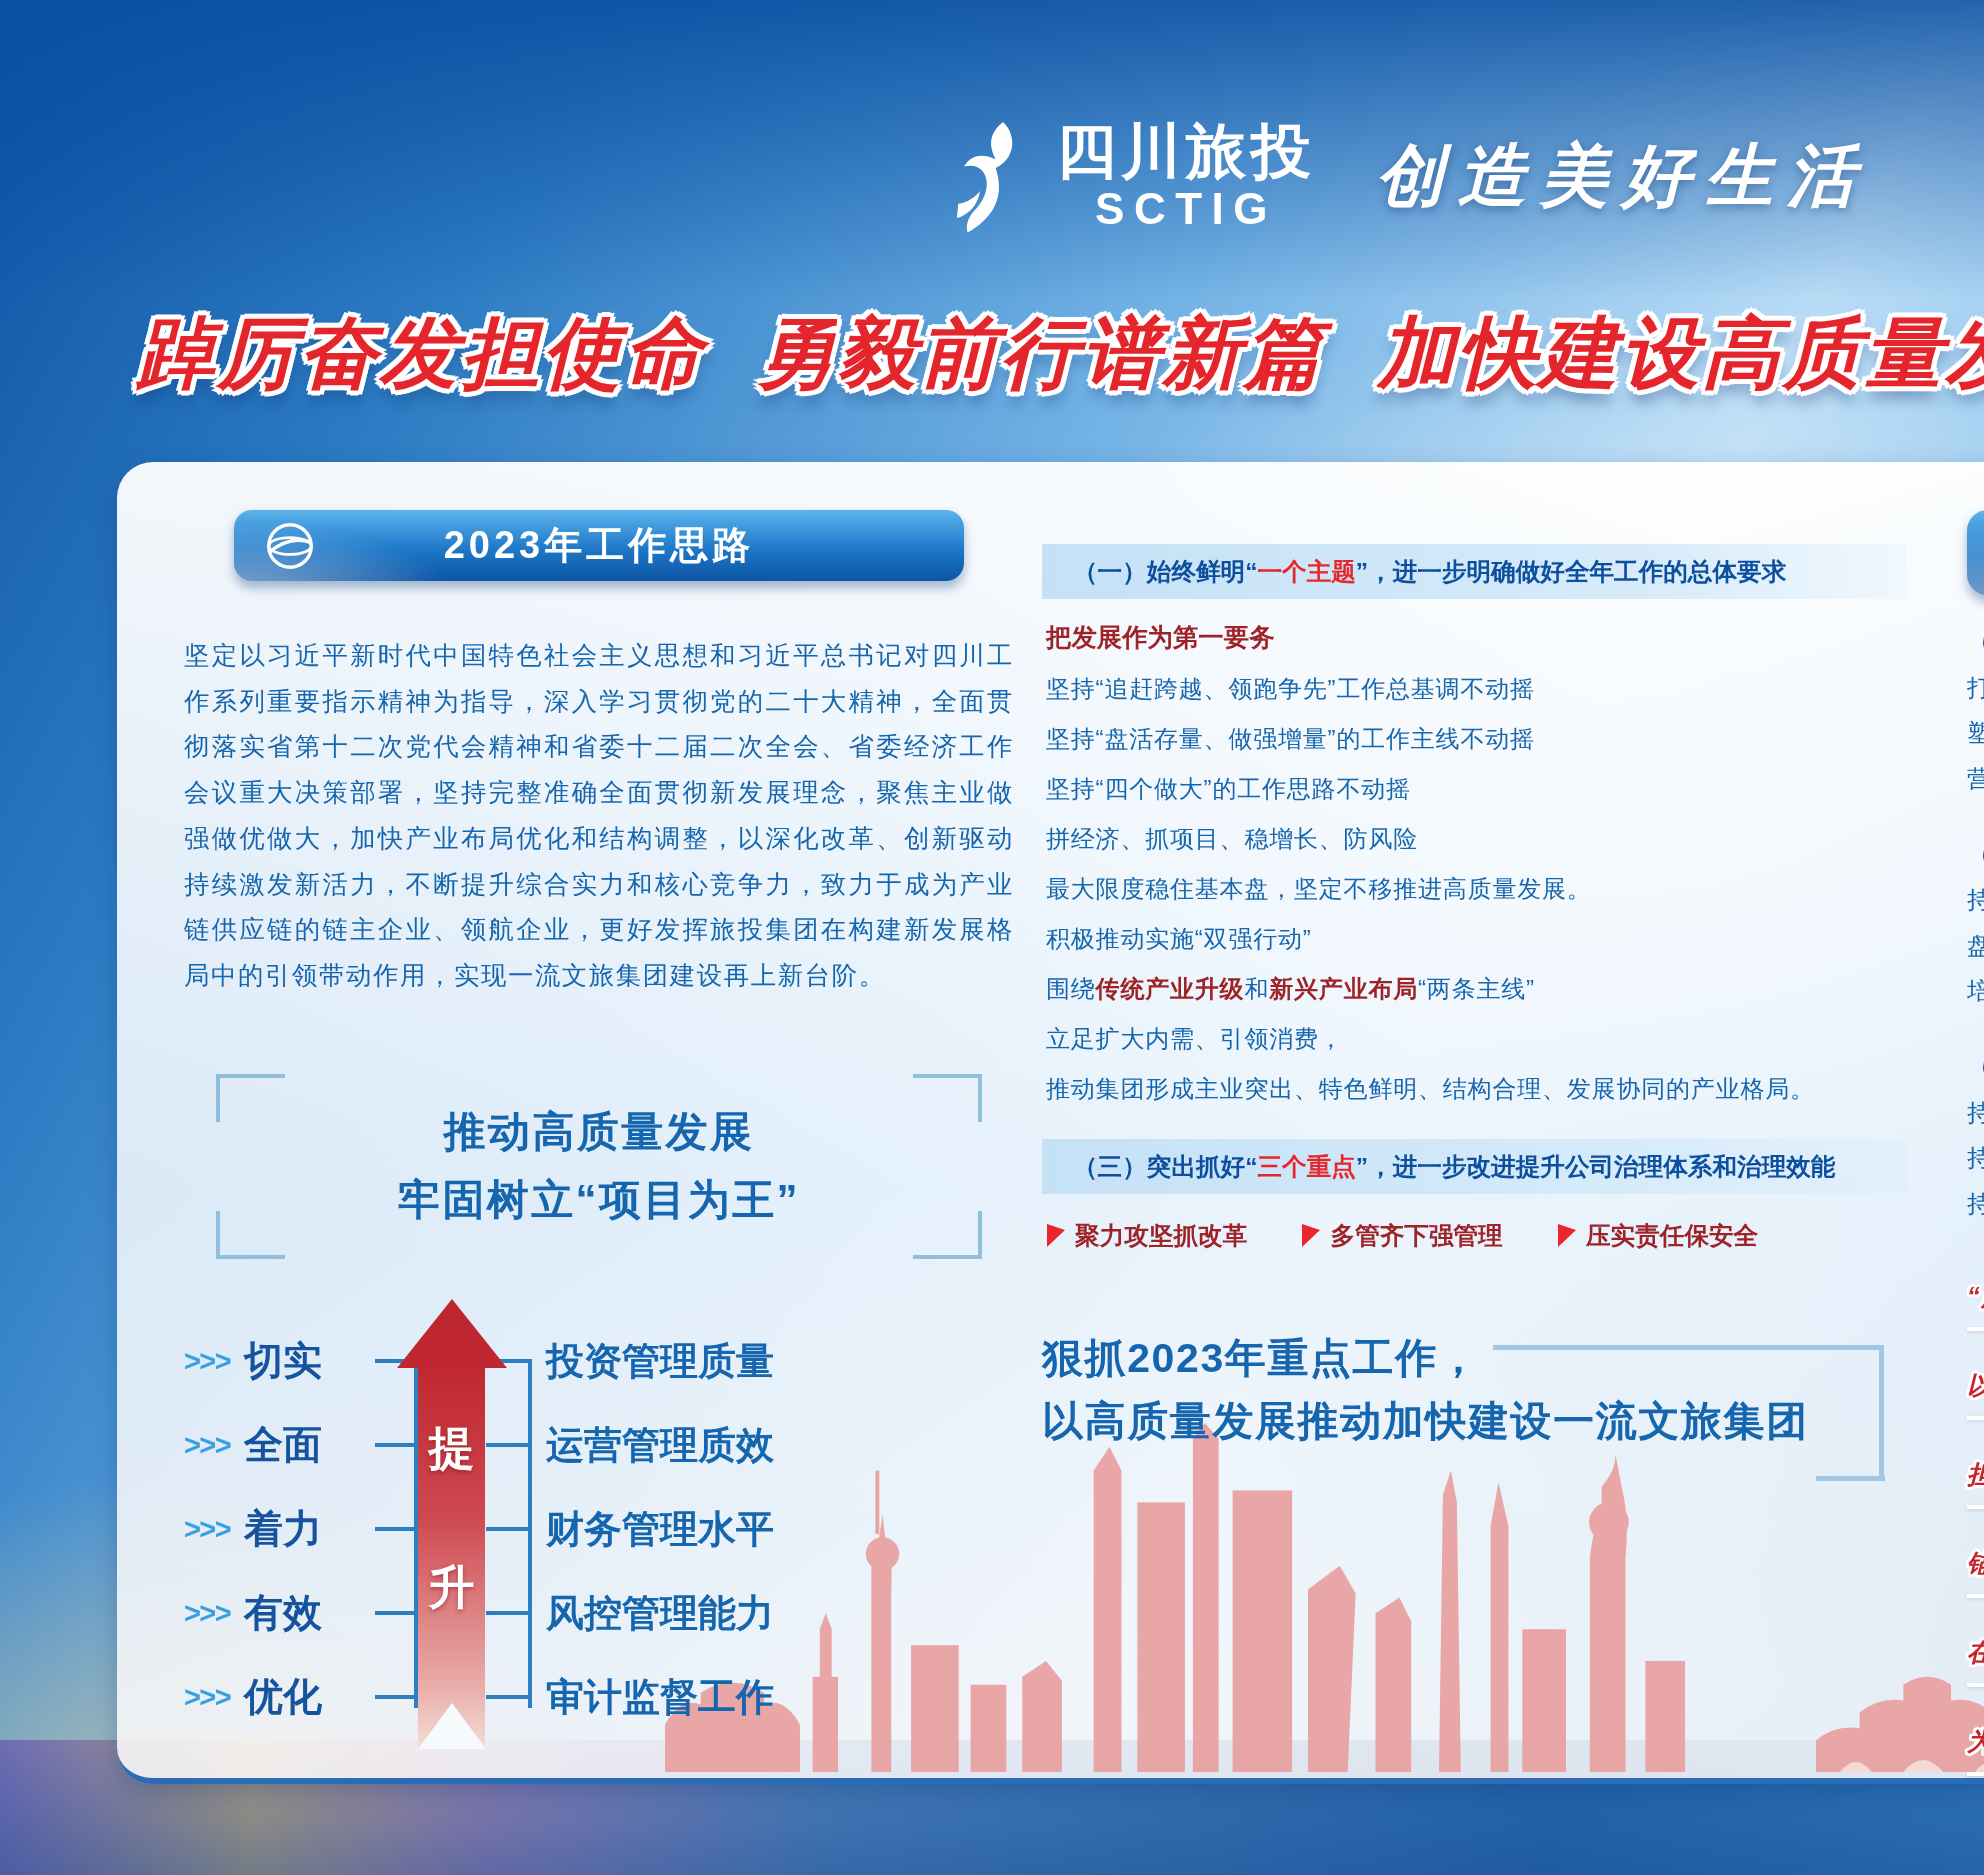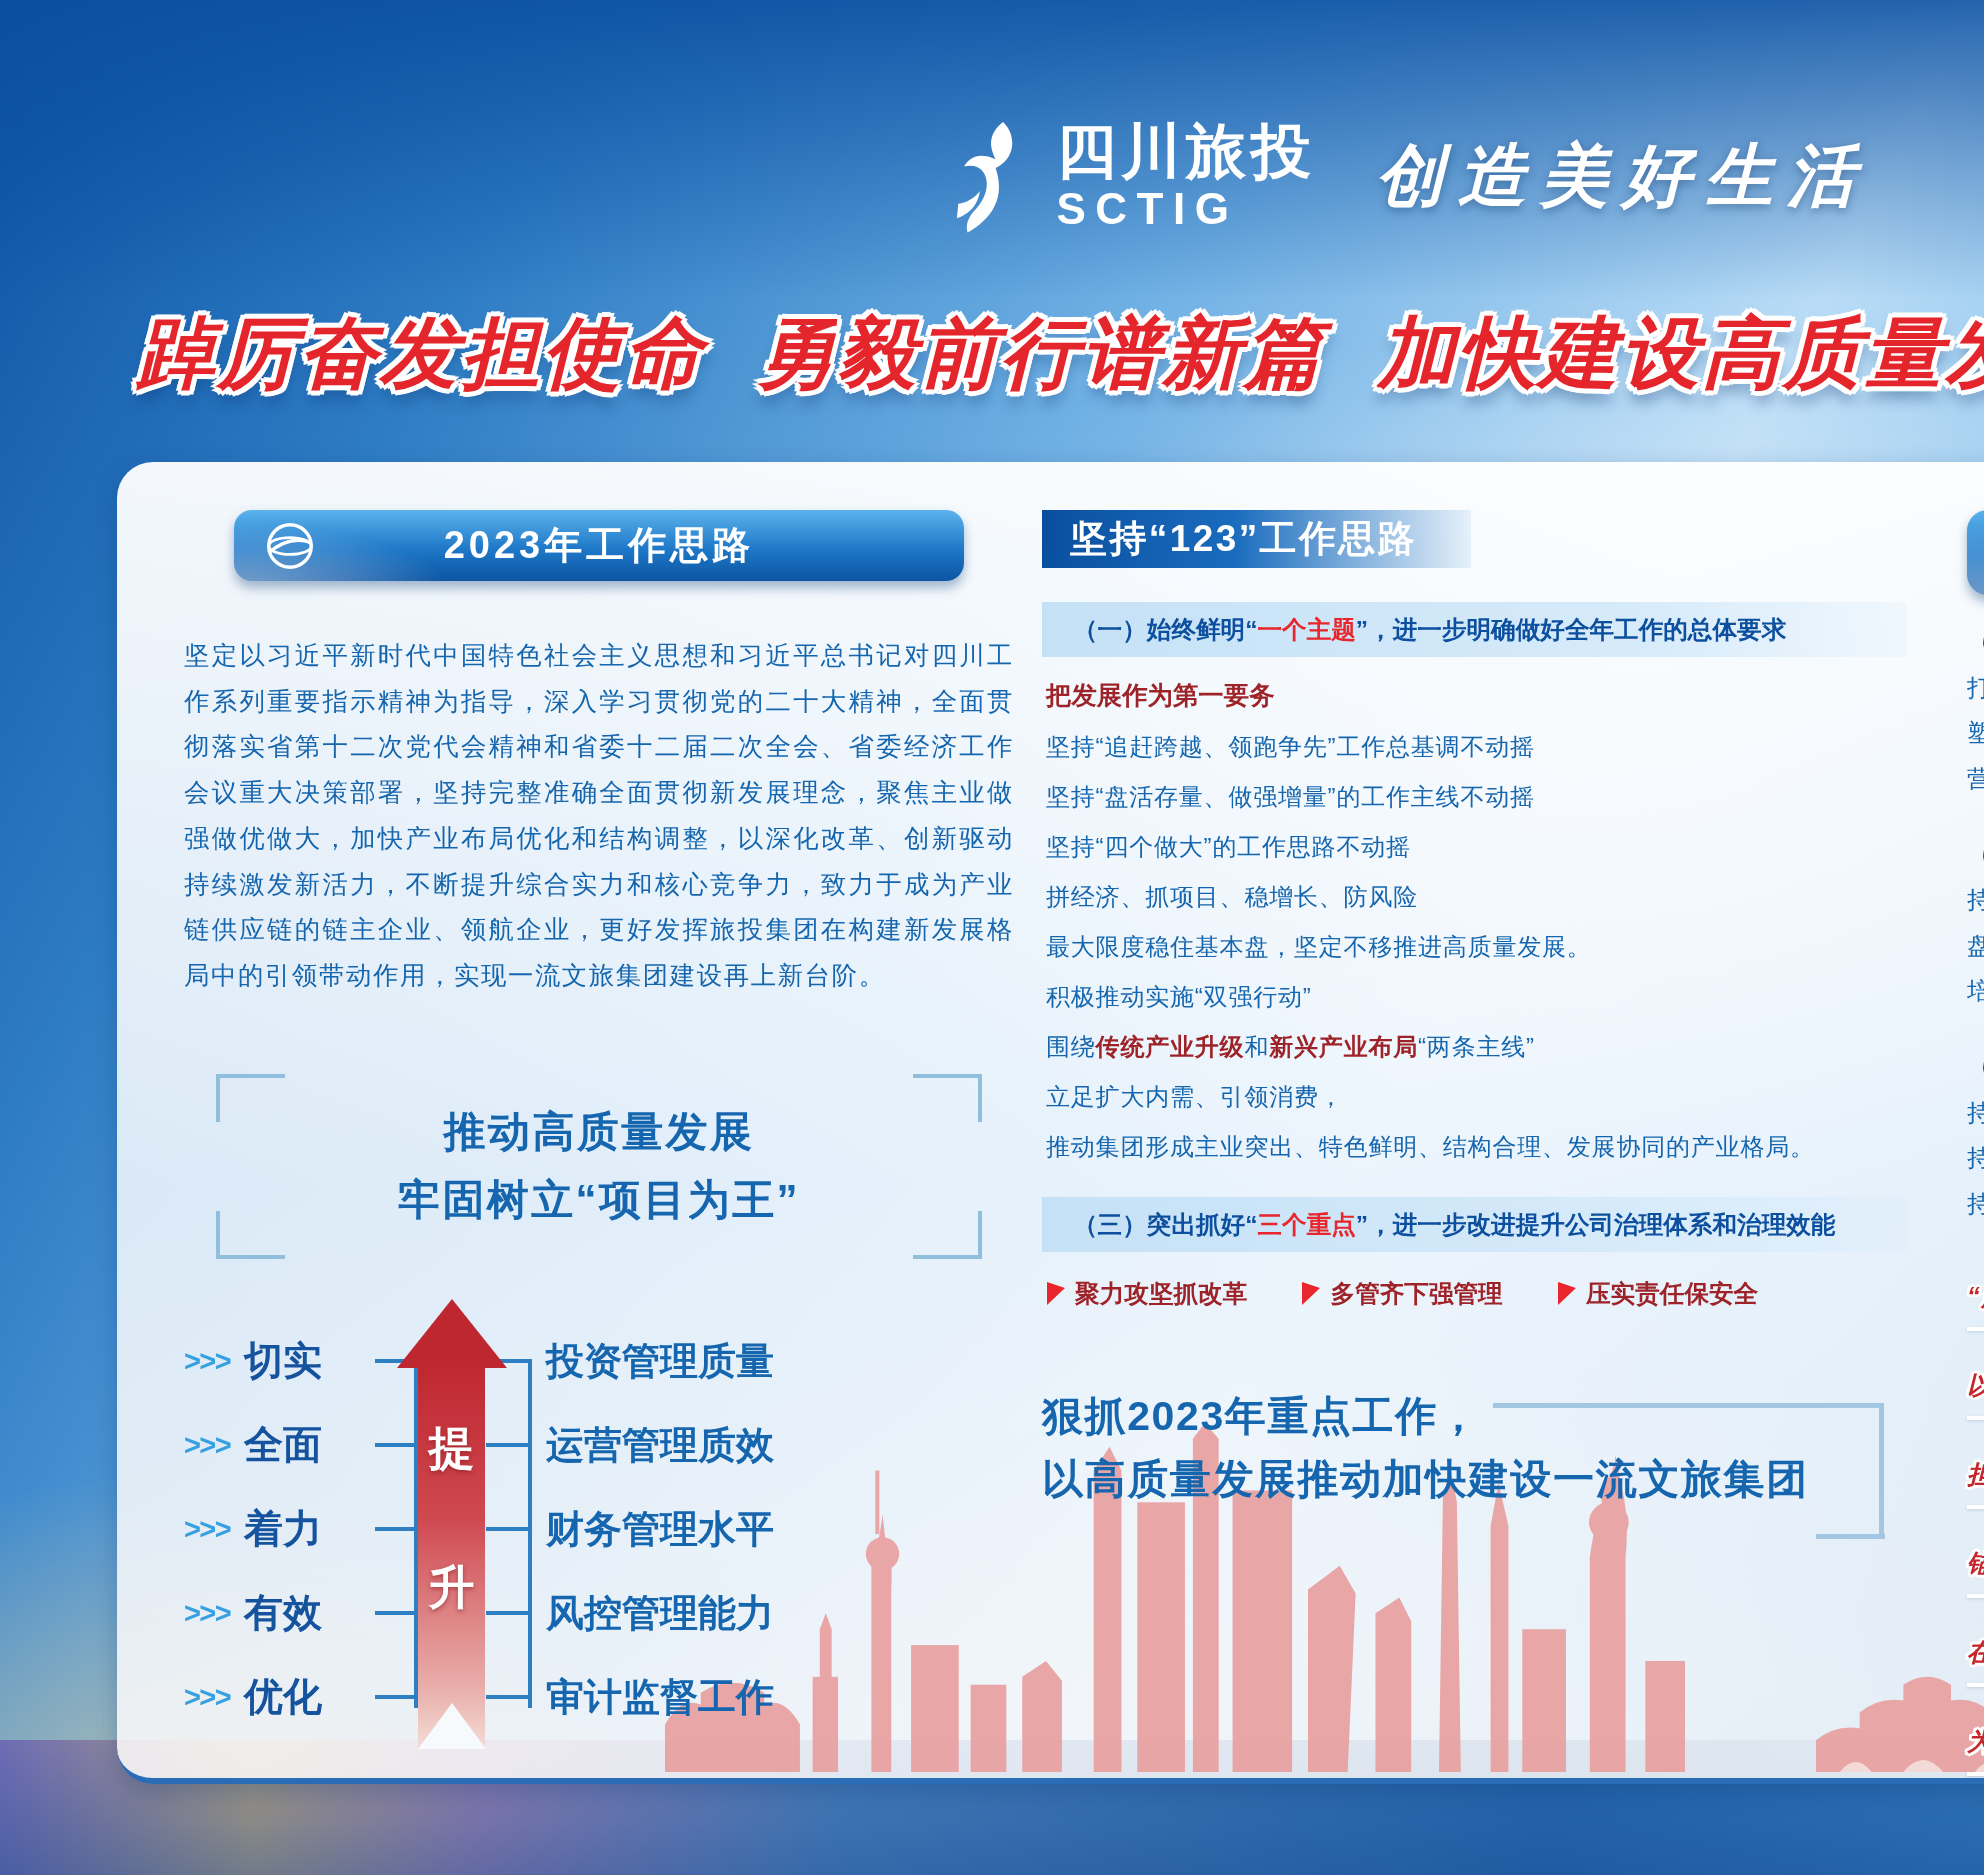--- a/index.html
+++ b/index.html
@@ -21,21 +21,21 @@
   .water::after { content:""; position:absolute; inset:0;
     background:linear-gradient(180deg, rgba(20,70,140,.25), rgba(20,70,140,.55)); }
 
   
   .topbar { position:absolute; top:119px; left:0; right:0; z-index:2;
     display:flex; align-items:center; justify-content:center; gap:60px; }
   .calligraphy { font-style:italic; font-weight:bold; color:#fff; font-size:68px;
     letter-spacing:14.3px; white-space:nowrap; text-shadow:0 3.2px 9.5px rgba(4,40,90,.4); }
   .logo { display:flex; align-items:center; gap:22px; }
   .logo-mark { width:91px; height:115px; }
-  .logo-text { color:#fff; text-align:left; }
+  .logo-text { color:#fff; text-align:center; }
   .logo-cn { font-size:60px; font-weight:bold; letter-spacing:4.8px; line-height:1; }
   .logo-en { font-size:44px; font-weight:bold; letter-spacing:9.5px; margin-top:5.6px; line-height:1; }
 
   
   .main-title { position:absolute; top:302px; left:0; width:100%; z-index:2; text-align:center;
     font-weight:bold; font-style:italic; color:#e4252b; font-size:78px; letter-spacing:3.2px; white-space:nowrap;
     text-shadow:
       -4px -4px 0 #fff, 4px -4px 0 #fff, -4px 4px 0 #fff, 4px 4px 0 #fff,
       0 -5.2px 0 #fff, 0 5.2px 0 #fff, -5.2px 0 0 #fff, 5.2px 0 0 #fff,
       0 12px 13.5px rgba(10,50,110,.45); }
@@ -252,21 +252,20 @@
           <div class="arrow-head"></div>
           <div class="arrow-body"></div>
           <div class="arrow-notch"></div>
           <div class="arrow-word aw1">提</div>
           <div class="arrow-word aw2">升</div>
         </div>
       </div>
     </div>
 
     <div class="col col-mid">
-      <div class="mid-header">坚持“123”工作思路</div>
 
       <div class="sec-bar"><span>（一）始终鲜明“</span><span class="rd">一个主题</span><span>”，进一步明确做好全年工作的总体要求</span></div>
       <div class="lead">把发展作为第一要务</div>
       <div class="mline">坚持“追赶跨越、领跑争先”工作总基调不动摇</div>
       <div class="mline">坚持“盘活存量、做强增量”的工作主线不动摇</div>
       <div class="mline">坚持“四个做大”的工作思路不动摇</div>
       <div class="mline">拼经济、抓项目、稳增长、防风险</div>
       <div class="mline">最大限度稳住基本盘，坚定不移推进高质量发展。</div>
 
       <div class="mline">积极推动实施“双强行动”</div>

